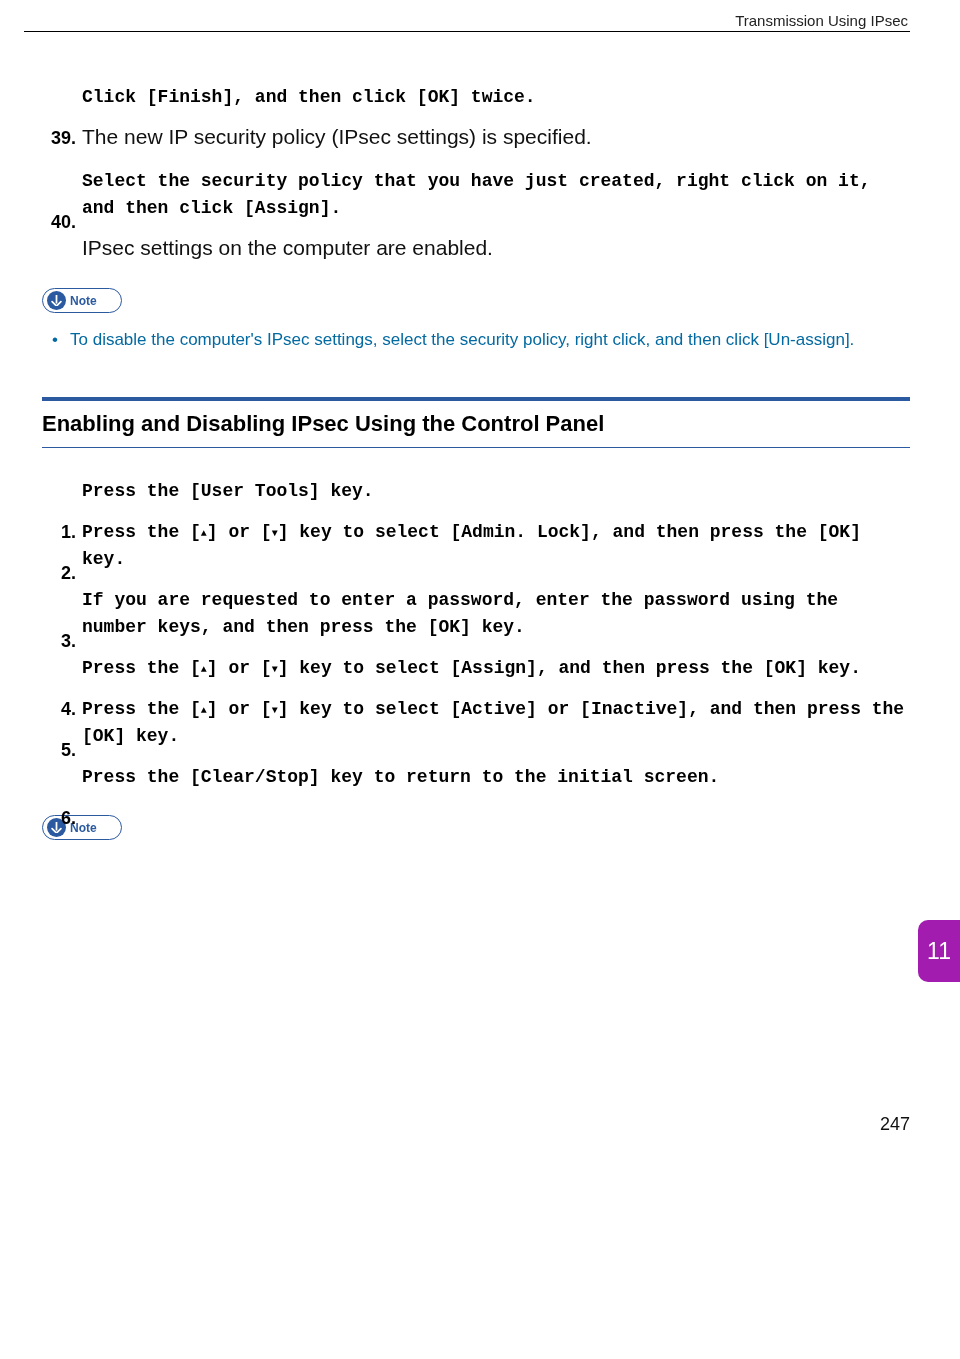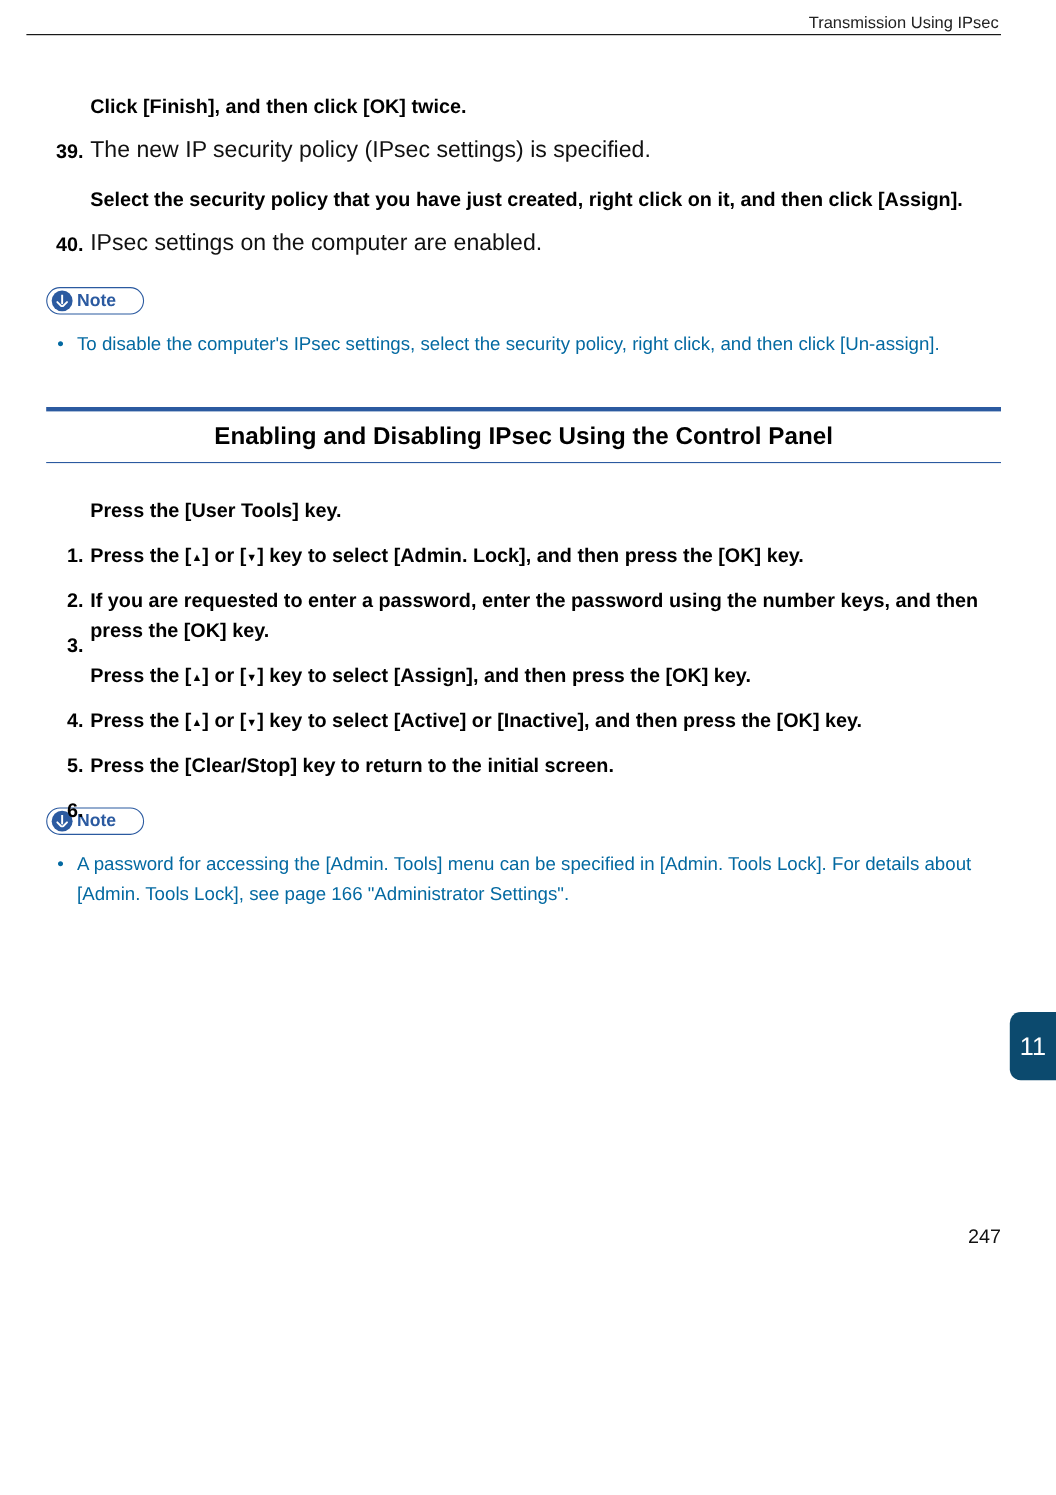--- a/index.html
+++ b/index.html
@@ -4,34 +4,34 @@
 <style>
   * { box-sizing: border-box; margin: 0; padding: 0; }
   html, body { width: 960px; height: 1359px; background: #fff; font-family: "Helvetica Neue", Arial, sans-serif; color: #000; }
   .page { position: relative; width: 960px; height: 1161px; padding: 12px 50px 36px 24px; }
   .running-head { text-align: right; font-size: 15px; color: #222; margin-bottom: 2px; padding-right: 2px; }
   .hr-thin { border: none; border-top: 1px solid #000; margin: 0 0 52px 0; }
   .content { padding: 0 0 0 18px; }
   ol.steps { list-style: none; }
   ol.steps > li { margin: 0 0 14px 0; padding-left: 40px; position: relative; }
   ol.steps > li .num { position: absolute; left: 0; top: 0; width: 34px; text-align: right; font-weight: 700; font-size: 18px; margin-top: 44px; }
-  ol.steps > li .bold { font-weight: 700; font-size: 18px; line-height: 1.5; }
+  ol.steps > li .bold { font-weight: 700; font-size: 18px; line-height: 1.5; font-family: Liberation Mono, monospace; }
   ol.steps > li .plain { font-size: 21px; line-height: 1.55; margin-top: 10px; color: #111; }
   .note-callout { display: inline-flex; align-items: center; border: 1.5px solid #2b5aa0; border-radius: 14px; padding: 2px 24px 2px 4px; margin: 10px 0 14px 0; }
   .note-callout .circle { width: 19px; height: 19px; border-radius: 50%; background: #2b5aa0; display: inline-flex; align-items: center; justify-content: center; margin-right: 4px; }
   .note-callout .circle svg { width: 11px; height: 11px; }
-  .note-callout .txt { font-weight: 700; color: #2b5aa0; font-size: 16px; }
+  .note-callout .txt { font-weight: 700; color: #2b5aa0; font-size: 12px; }
   ul.bullets { list-style: none; padding-left: 28px; }
   ul.bullets > li { position: relative; font-size: 17px; line-height: 1.55; margin-bottom: 12px; color: #0369a1; }
   ul.bullets > li::before { content: "•"; position: absolute; left: -18px; top: 0; font-size: 17px; }
   .section { margin-top: 44px; }
   .section-title-wrap { border-top: 4px solid #2b5aa0; border-bottom: 1.5px solid #2b5aa0; padding: 10px 0 10px 0; margin-bottom: 30px; }
-  .section-title { font-weight: 700; font-size: 22px; color: #000; text-align: center; }
+  .section-title { font-weight: 700; font-size: 22px; color: #000; }
   .arrow { display: inline-block; font-size: 10px; vertical-align: 1px; }
-  .tab { position: absolute; right: 0; top: 920px; width: 42px; height: 62px; background: #0c4a6e; border-top-left-radius: 10px; border-bottom-left-radius: 10px; color: #fff; display: flex; align-items: center; justify-content: center; font-size: 23px; }
+  .tab { position: absolute; right: 0; top: 920px; width: 42px; height: 62px; background: #a21caf; border-top-left-radius: 10px; border-bottom-left-radius: 10px; color: #fff; display: flex; align-items: center; justify-content: center; font-size: 23px; }
   .page-num { position: absolute; right: 50px; bottom: 26px; font-size: 18px; color: #111; }
 </style>
 </head>
 <body>
 
 <div class="page">
 
   <div class="running-head">Transmission Using IPsec</div>
   <hr class="hr-thin">
 
@@ -104,21 +104,20 @@
       <div class="note-callout">
         <span class="circle">
           <svg viewBox="0 0 10 10">
               <path d="M5 0 L5 7 M5 10 L1 6 M5 10 L9 6" stroke="#fff" stroke-width="1.6" fill="none" stroke-linecap="round"></path>
             </svg>
         </span>
         <span class="txt">Note</span>
       </div>
 
       <ul class="bullets">
-        <li>A password for accessing the [Admin. Tools] menu can be specified in [Admin. Tools Lock]. For details about [Admin. Tools Lock], see page 166 "Administrator Settings".</li>
       </ul>
 
     </div>
   </div>
 
   <div class="tab">11</div>
   <div class="page-num">247</div>
 </div>
 
 </body></html>

